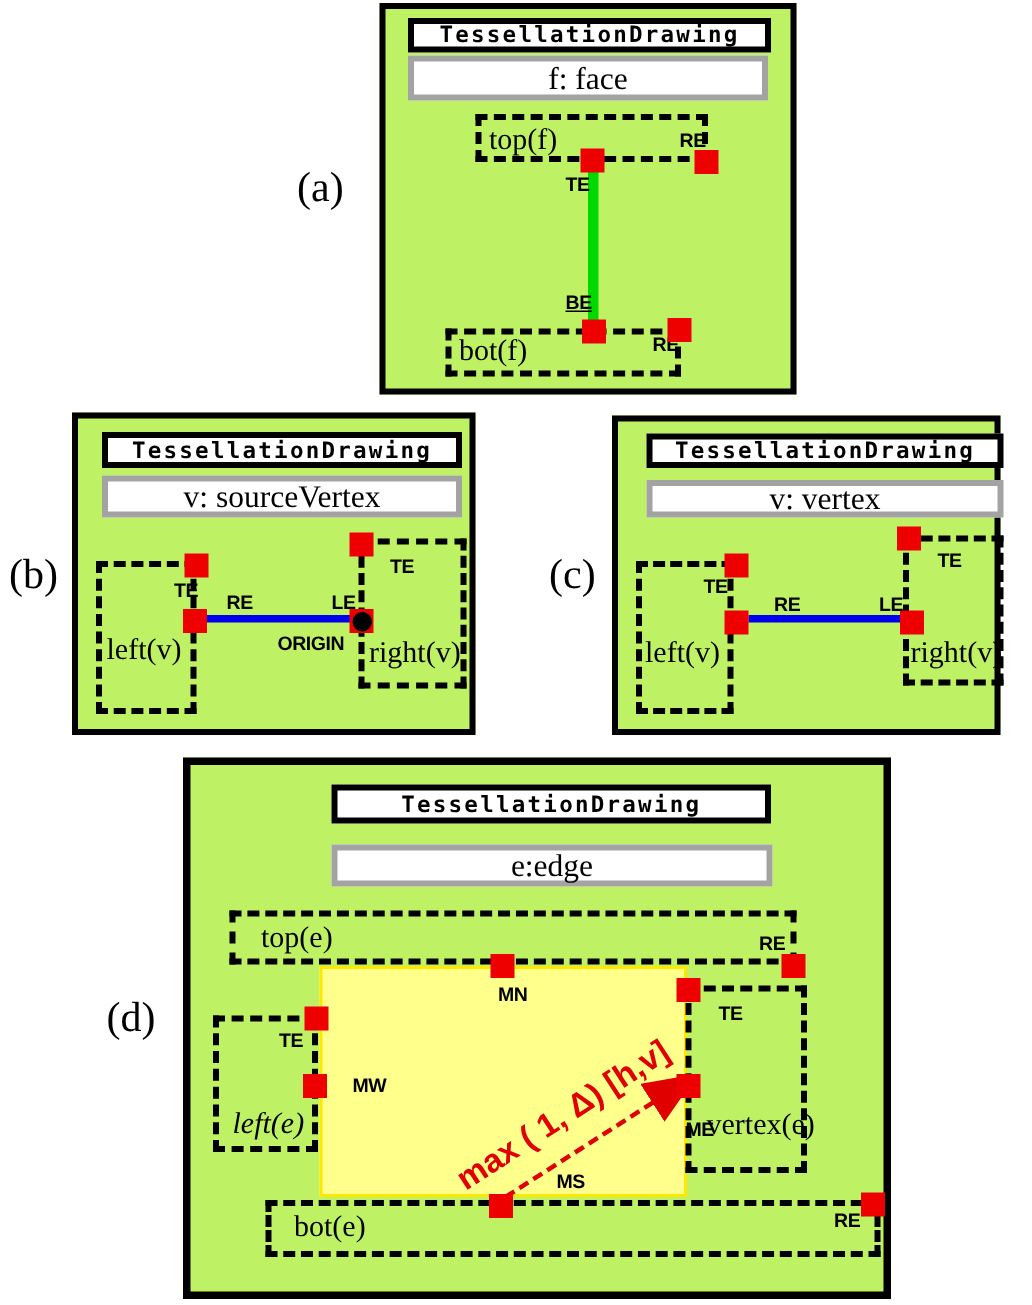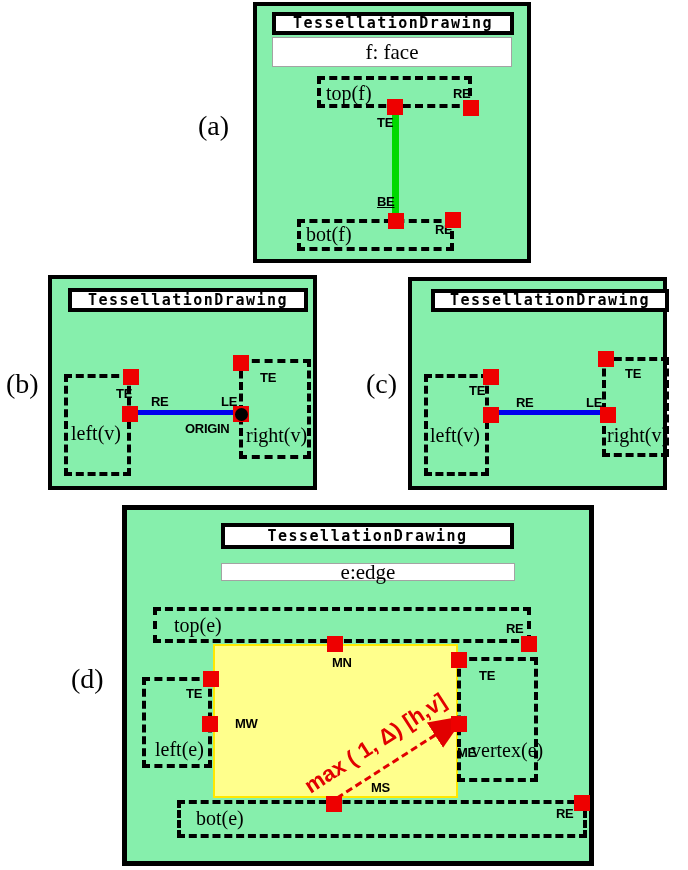--- a/index.html
+++ b/index.html
@@ -1,22 +1,22 @@
 <!DOCTYPE html>
 <html><head>
 <meta charset="utf-8">
 <style>
   html,body{margin:0;padding:0;background:#fff;}
   #fig{position:relative;width:688px;height:870px;background:#fff;overflow:hidden;
        font-family:"Liberation Serif",serif;}
-  .panel{position:absolute;border:4px solid #000;background:#86efac;box-sizing:border-box;}
+  .panel{position:absolute;border:4px solid #000;background:#bef264;box-sizing:border-box;}
   .tbox{position:absolute;border:4px solid #000;box-sizing:border-box;background:#fff;
         display:flex;align-items:center;justify-content:center;
         font:bold 15px/1 "DejaVu Sans Mono","Liberation Mono",monospace;letter-spacing:1.5px;}
-  .ybox{position:absolute;border:1px solid #a3a3a3;box-sizing:border-box;background:#fff;
+  .ybox{position:absolute;border:4px solid #a3a3a3;box-sizing:border-box;background:#fff;
         display:flex;align-items:center;justify-content:center;
         font:21px/1 "Liberation Serif",serif;color:#000;}
   .dbox{position:absolute;border:4px dashed #000;box-sizing:border-box;}
   .sq{position:absolute;width:16px;height:16px;background:#ee0000;}
   .dot{position:absolute;width:13px;height:13px;background:#000;border-radius:50%;}
   .pl{position:absolute;font:bold 13px/1 "Liberation Sans",sans-serif;color:#000;letter-spacing:-0.3px;white-space:nowrap;margin-left:10px;}
   .st{position:absolute;font:20px/1.1 "Liberation Serif",serif;color:#000;white-space:nowrap;}
   .letter{position:absolute;font:28px/1 "Liberation Serif",serif;color:#000;}
   .vline{position:absolute;background:#00d900;}
   .hline{position:absolute;background:#0000ee;}
@@ -51,20 +51,23 @@
     <div class="sq" style="left:188px;top:206px;"></div>
     <div class="pl" style="left:110px;top:110px;">TE</div>
     <div class="pl" style="left:110px;top:189px;text-decoration:underline;">BE</div>
   </div>
 
   <div class="letter" style="left:6px;top:370px;">(b)</div>
   <div class="panel" style="left:48px;top:275px;width:269px;height:215px;">
     <div class="tbox" style="left:16px;top:9px;width:240px;height:24px;">
       <span>TessellationDrawing</span>
     </div>
+    <div class="ybox" style="left:16px;top:38px;width:240px;height:28px;">
+      <span>v: sourceVertex</span>
+    </div>
     <div class="dbox" style="left:12px;top:95px;width:67px;height:102px;"></div>
     <div class="st" style="left:19px;top:143px;">left(v)</div>
     <div class="dbox" style="left:187px;top:80px;width:72px;height:100px;"></div>
     <div class="st" style="left:194px;top:145px;">right(v)</div>
     <div class="hline" style="left:86px;top:131px;width:104px;height:5px;"></div>
     <div class="sq" style="left:71px;top:90px;"></div>
     <div class="sq" style="left:70px;top:127px;"></div>
     <div class="sq" style="left:181px;top:127px;"></div>
     <div class="dot" style="left:183px;top:129px;"></div>
     <div class="sq" style="left:181px;top:76px;"></div>
@@ -73,52 +76,55 @@
     <div class="pl" style="left:159px;top:116px;">LE</div>
     <div class="pl" style="left:123px;top:143px;">ORIGIN</div>
     <div class="pl" style="left:198px;top:92px;">TE</div>
   </div>
 
   <div class="letter" style="left:366px;top:370px;">(c)</div>
   <div class="panel" style="left:408px;top:277px;width:259px;height:213px;">
     <div class="tbox" style="left:19px;top:8px;width:238px;height:23px;">
       <span>TessellationDrawing</span>
     </div>
+    <div class="ybox" style="left:19px;top:39px;width:238px;height:25px;">
+      <span>v: vertex</span>
+    </div>
     <div class="dbox" style="left:12px;top:93px;width:65px;height:102px;"></div>
     <div class="st" style="left:18px;top:143px;">left(v)</div>
     <div class="dbox" style="left:190px;top:76px;width:67px;height:100px;"></div>
     <div class="st" style="left:195px;top:143px;">right(v)</div>
     <div class="hline" style="left:87px;top:129px;width:105px;height:5px;"></div>
     <div class="sq" style="left:71px;top:88px;"></div>
     <div class="sq" style="left:71px;top:126px;"></div>
     <div class="sq" style="left:188px;top:126px;"></div>
     <div class="sq" style="left:186px;top:70px;"></div>
     <div class="pl" style="left:47px;top:103px;">TE</div>
     <div class="pl" style="left:94px;top:115px;">RE</div>
     <div class="pl" style="left:164px;top:115px;">LE</div>
     <div class="pl" style="left:203px;top:86px;">TE</div>
   </div>
 
   <div class="letter" style="left:71px;top:665px;">(d)</div>
   <div class="panel" style="left:122px;top:505px;width:472px;height:361px;border-width:5px;">
     <div class="tbox" style="left:94px;top:13px;width:293px;height:26px;">
       <span>TessellationDrawing</span>
     </div>
-    <div class="ybox" style="left:94px;top:53px;width:294px;height:18px;">
+    <div class="ybox" style="left:94px;top:53px;width:294px;height:28px;">
       <span>e:edge</span>
     </div>
 
     <div class="yrect" style="left:86px;top:134px;width:245px;height:154px;"></div>
 
     <div class="dbox" style="left:26px;top:97px;width:378px;height:36px;"></div>
     <div class="st" style="left:47px;top:104px;">top(e)</div>
     <div class="pl" style="left:369px;top:112px;">RE</div>
 
     <div class="dbox" style="left:15px;top:167px;width:70px;height:91px;"></div>
-    <div class="st" style="left:28px;top:228px;">left(e)</div>
+    <div class="st" style="left:28px;top:228px;font-style:italic;">left(e)</div>
 
     <div class="dbox" style="left:330px;top:147px;width:81px;height:125px;"></div>
     <div class="st" style="left:344px;top:229px;">vertex(e)</div>
 
     <div class="dbox" style="left:50px;top:290px;width:410px;height:38px;"></div>
     <div class="st" style="left:69px;top:297px;">bot(e)</div>
     <div class="pl" style="left:419px;top:297px;">RE</div>
 
     <svg width="462" height="351" viewBox="0 0 462 351">
       <defs>

